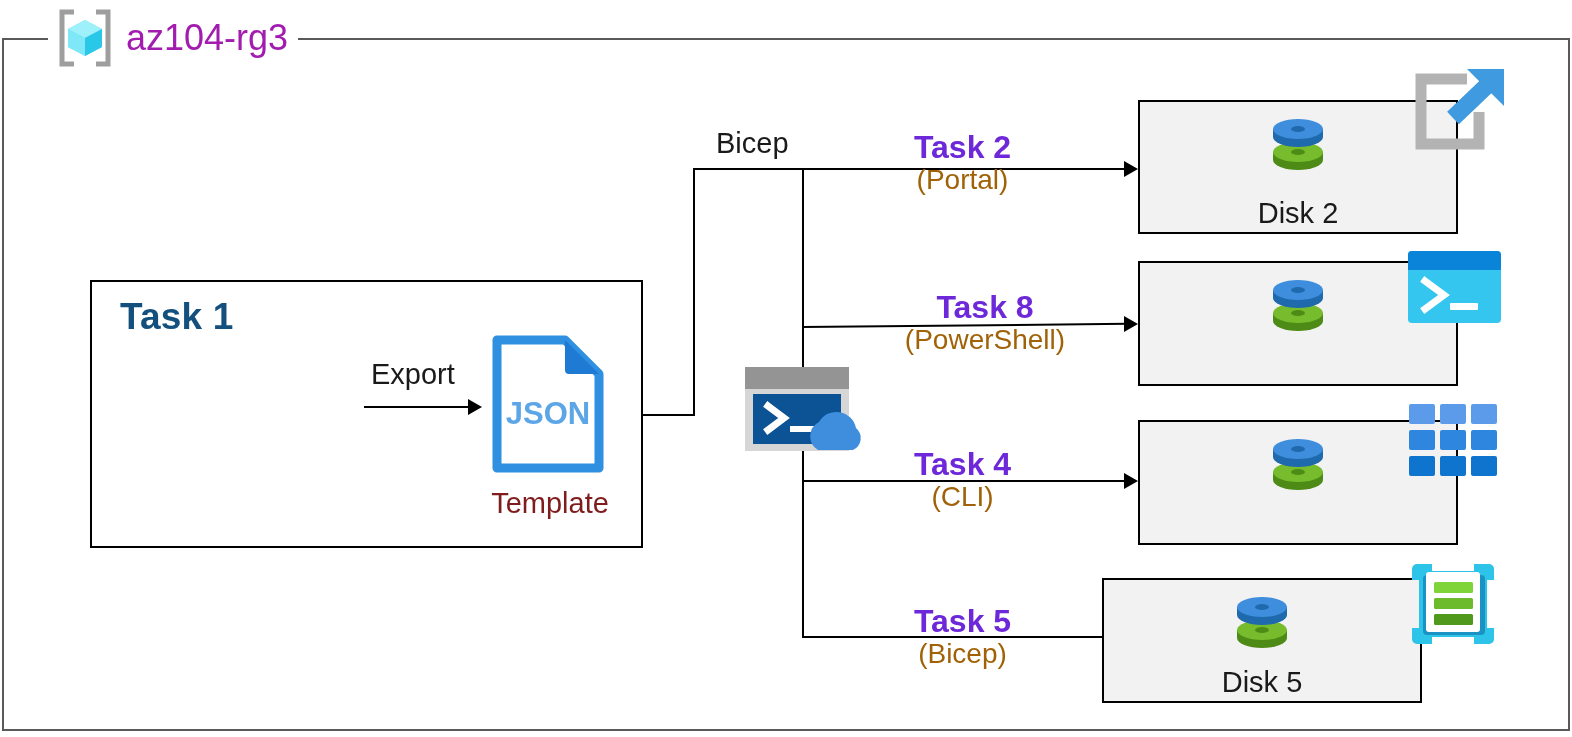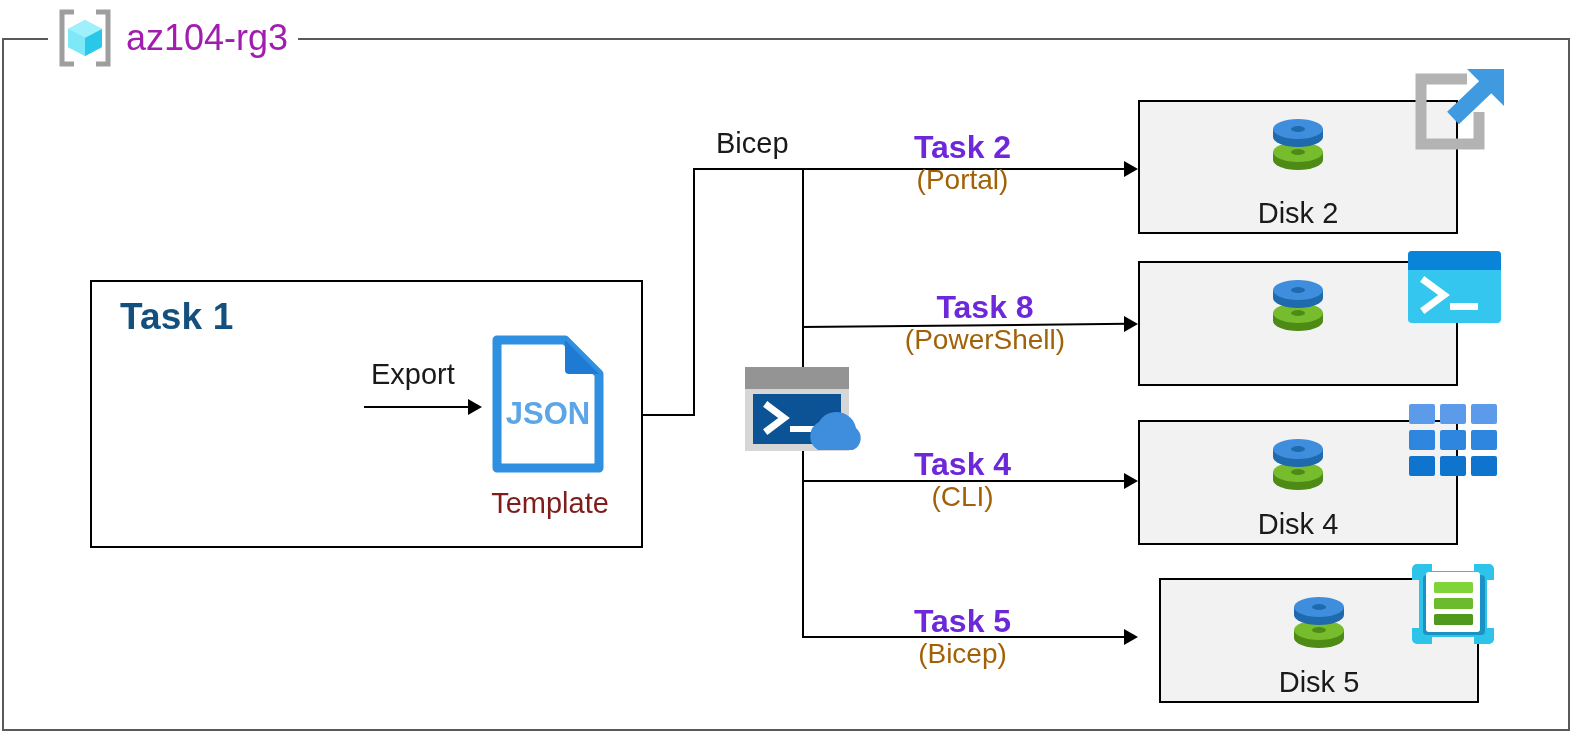--- a/index.html
+++ b/index.html
@@ -97,21 +97,21 @@
 
   
   #disk1-box { left: 119px; top: 338px; width: 243px; height: 130px; }
   #disk1-box .disk-glyph { top: 8px; }
   #disk1-box .disk-caption { bottom: 4px; font-size: 29px; }
 
   
   #disk2-box { left: 1138px; top: 100px; width: 320px; height: 134px; }
   #disk3-box { left: 1138px; top: 261px; width: 320px; height: 125px; }
   #disk4-box { left: 1138px; top: 420px; width: 320px; height: 125px; }
-  #disk5-box { left: 1159px; top: 578px; width: 320px; height: 125px; }
+  #disk5-box { left: 1102px; top: 578px; width: 320px; height: 125px; }
   .right-disk .disk-glyph { top: 10px; }
   .right-disk .disk-caption { bottom: 2px; }
 
   
   .disk-stack { position: relative; width: 58px; height: 66px; }
 
   
   .json-icon {
     position: absolute;
     left: 489px;
@@ -317,21 +317,20 @@
           <rect x="4" y="40" width="50" height="8" fill="#4e8b16"></rect>
           <ellipse cx="29" cy="40" rx="25" ry="10" fill="#76bc2c"></ellipse>
           <ellipse cx="29" cy="40" rx="7" ry="3" fill="#4e8b16"></ellipse>
           <ellipse cx="29" cy="25" rx="25" ry="10" fill="#1f69ad"></ellipse>
           <rect x="4" y="17" width="50" height="8" fill="#1f69ad"></rect>
           <ellipse cx="29" cy="17" rx="25" ry="10" fill="#3f8ede"></ellipse>
           <ellipse cx="29" cy="17" rx="7" ry="3" fill="#1f69ad"></ellipse>
         </svg>
       </span>
     </span>
-    <span class="disk-caption">Disk 4</span>
   </div>
 
   <div class="disk-box right-disk" id="disk5-box">
     <span class="disk-glyph">
       <span class="disk-stack">
         <svg width="58" height="66" viewBox="0 0 58 66">
           <ellipse cx="29" cy="48" rx="25" ry="10" fill="#4e8b16"></ellipse>
           <rect x="4" y="40" width="50" height="8" fill="#4e8b16"></rect>
           <ellipse cx="29" cy="40" rx="25" ry="10" fill="#76bc2c"></ellipse>
           <ellipse cx="29" cy="40" rx="7" ry="3" fill="#4e8b16"></ellipse>

